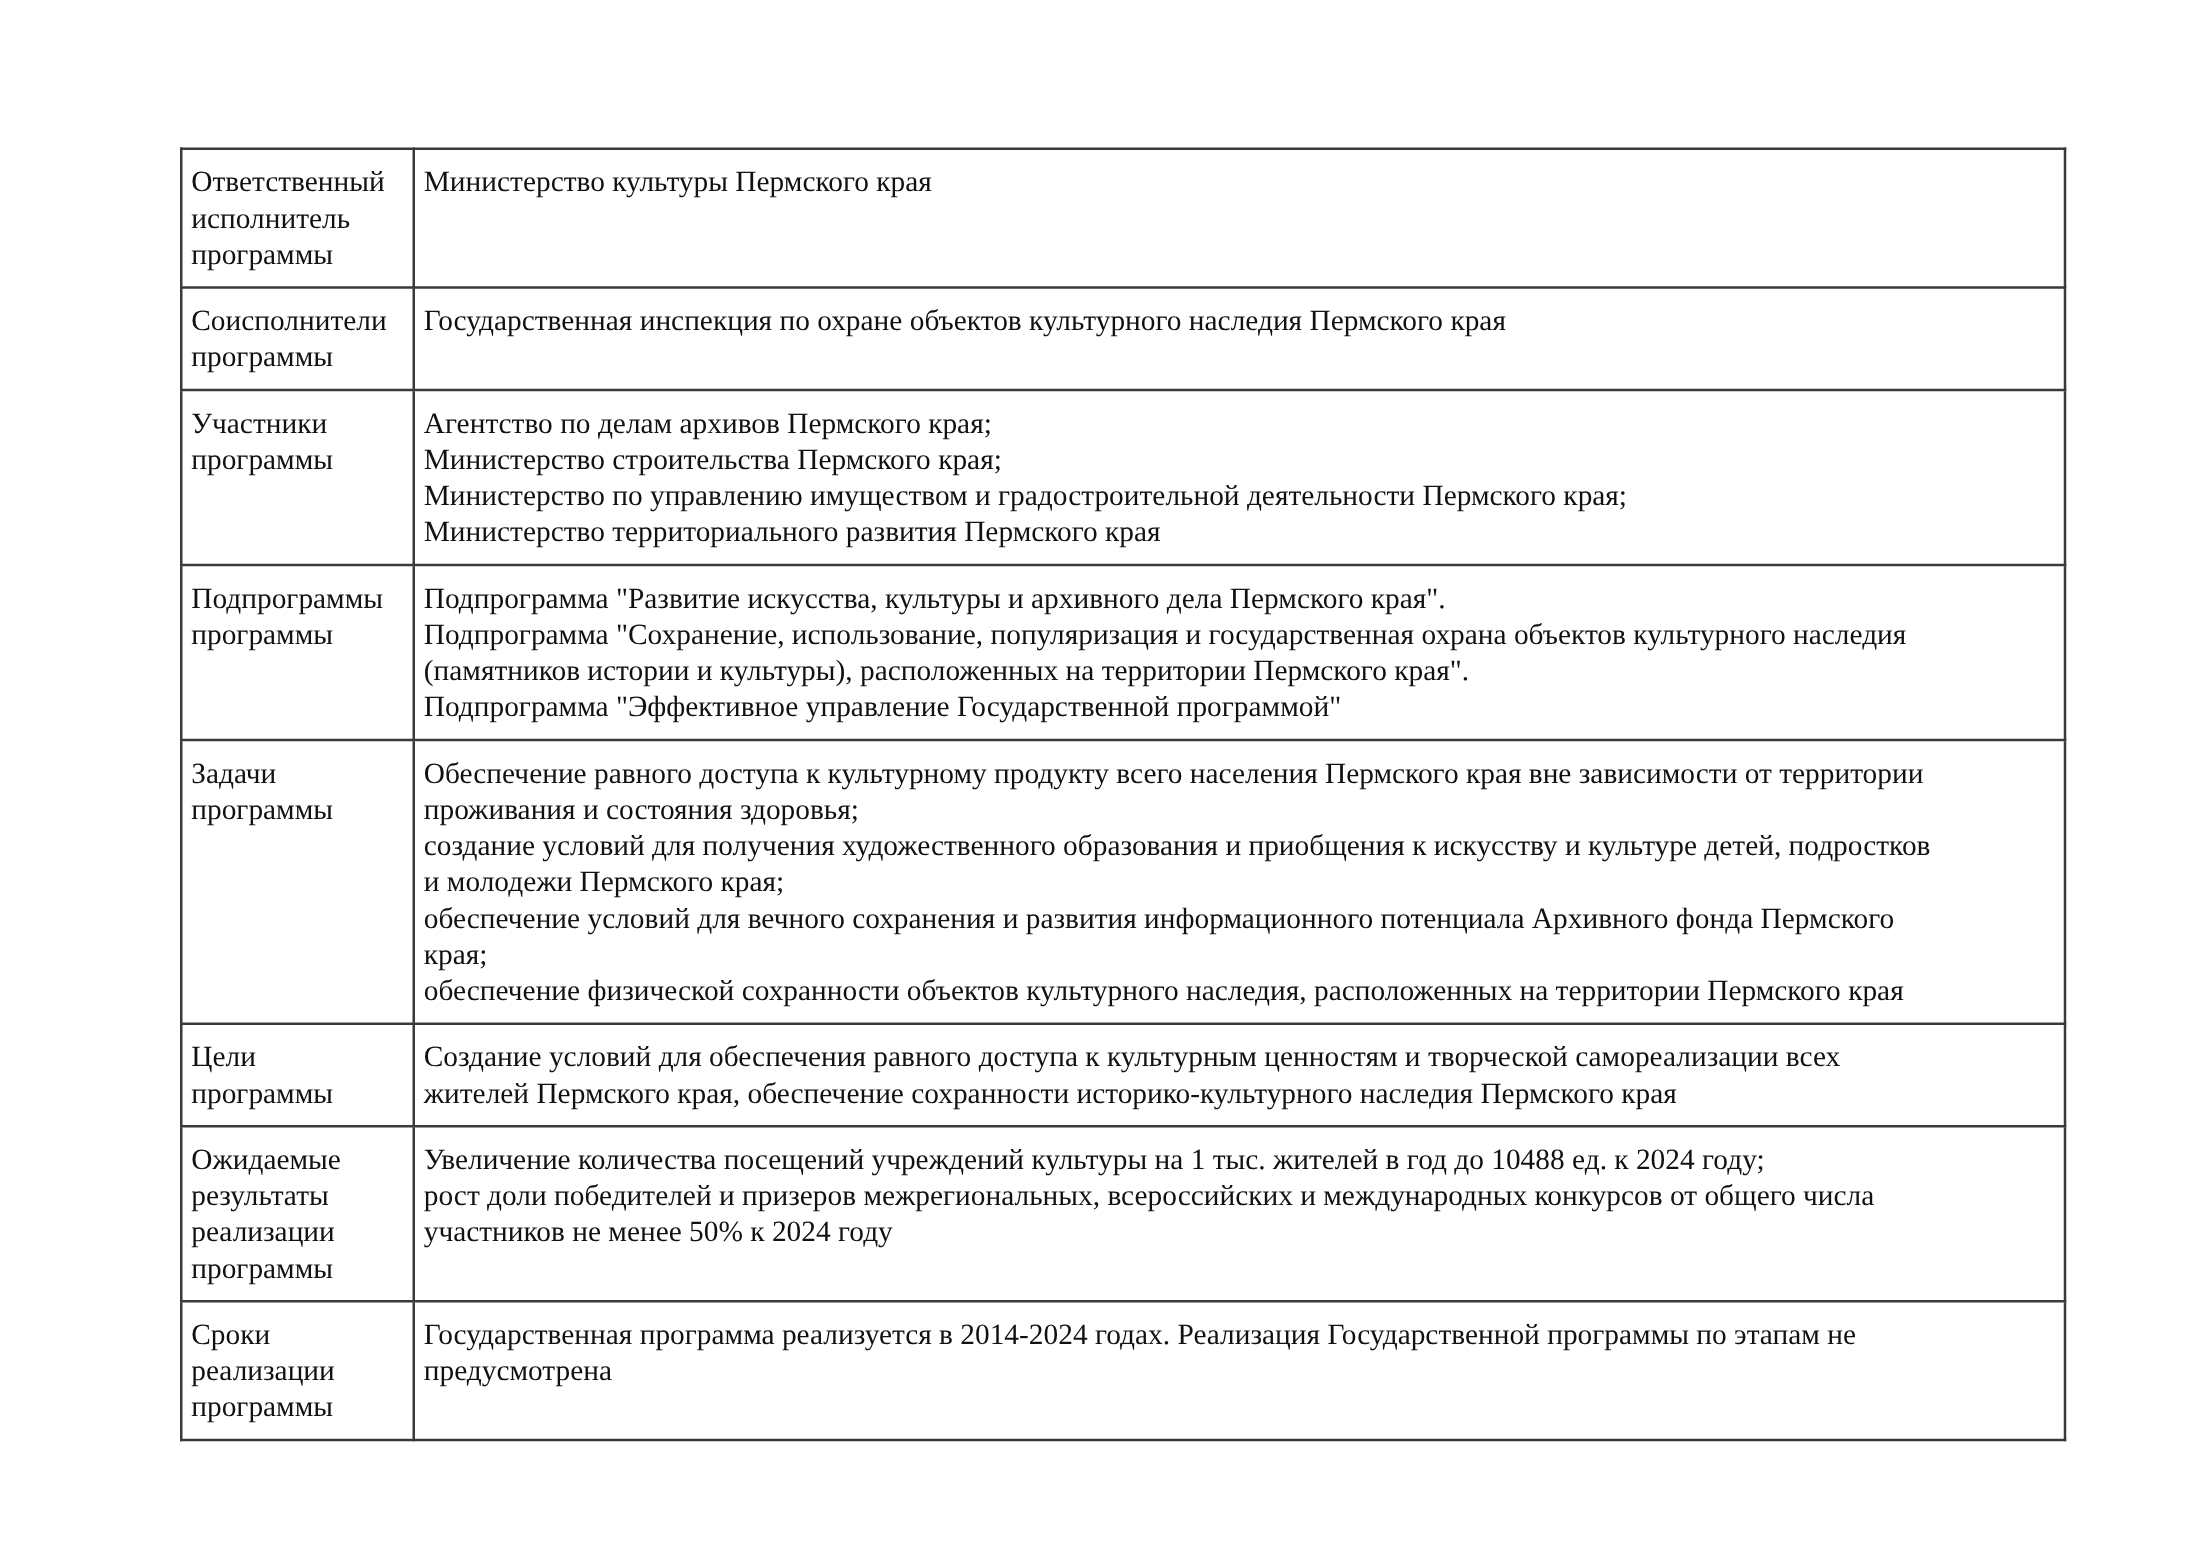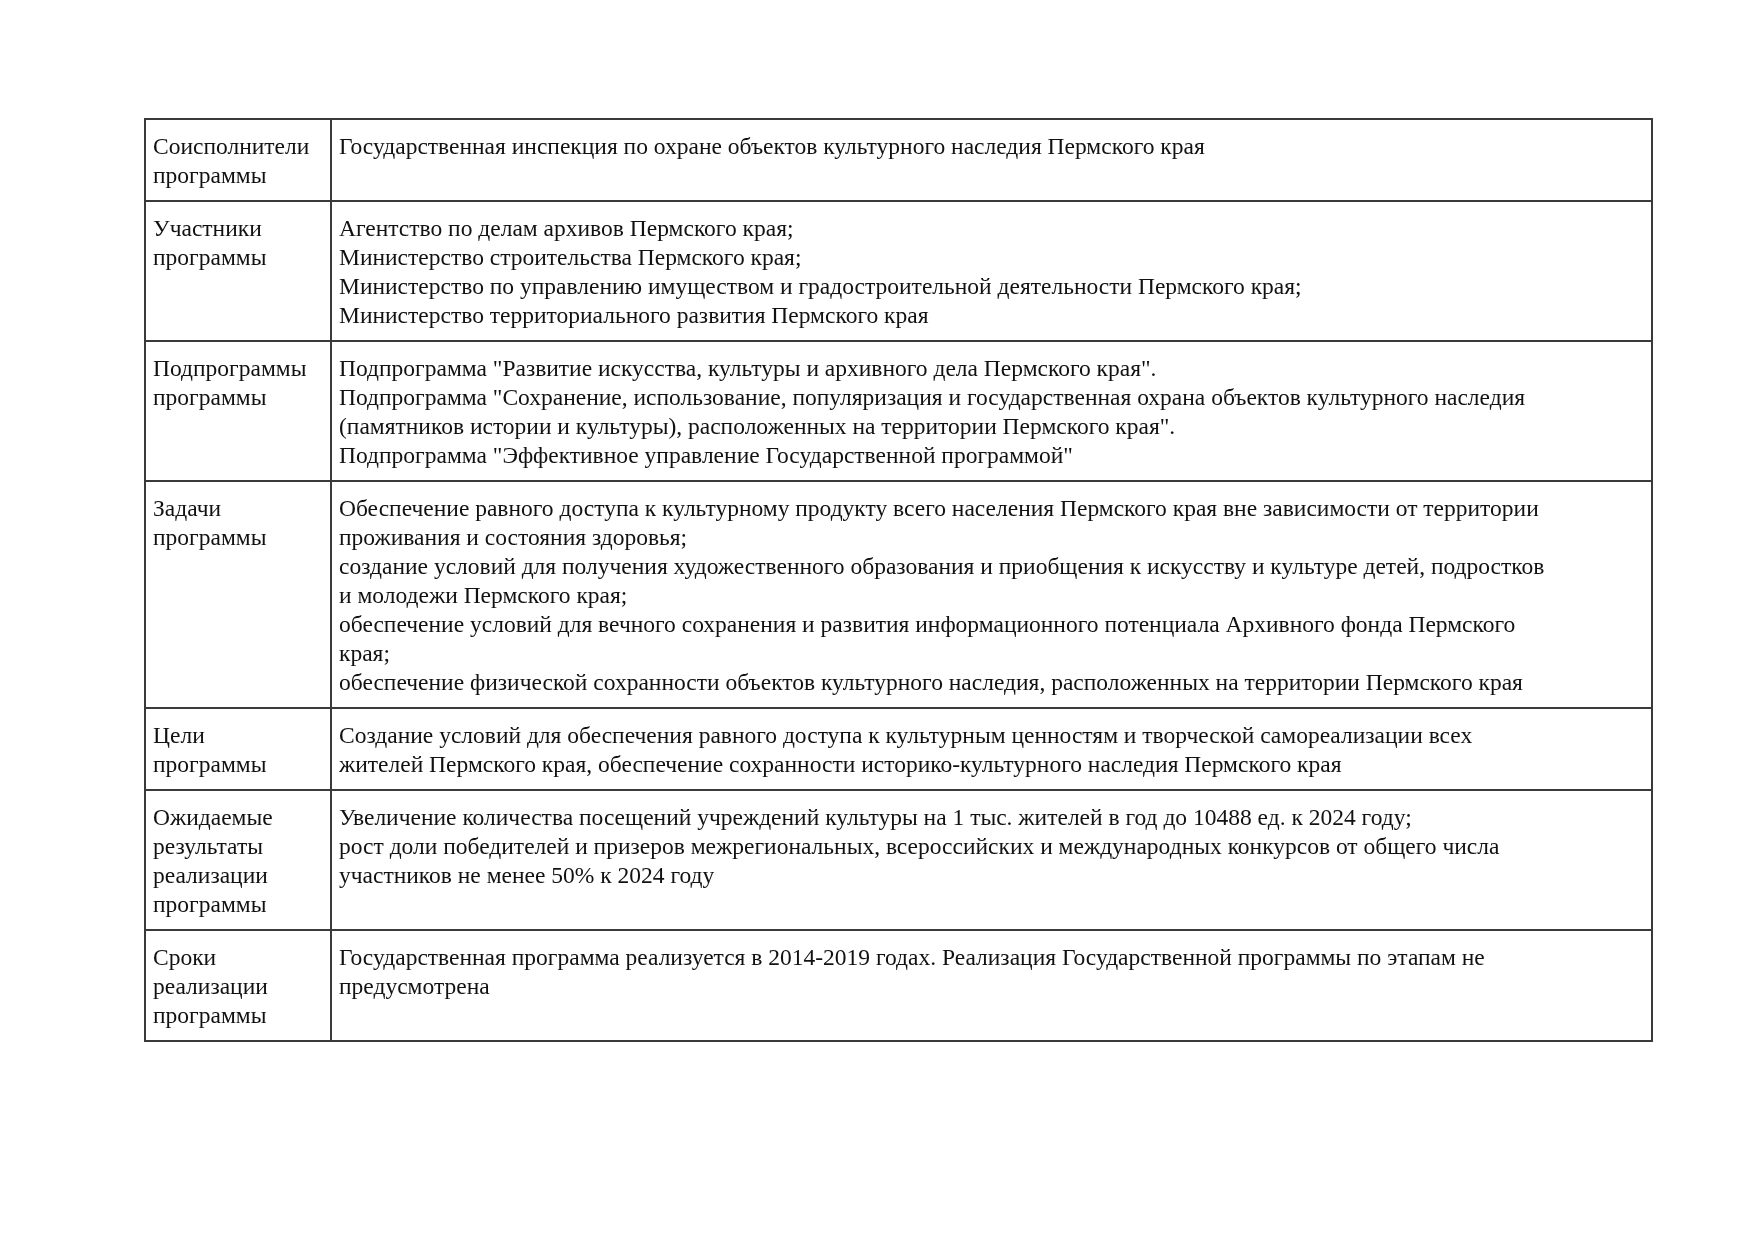--- a/index.html
+++ b/index.html
@@ -49,20 +49,30 @@
       display: block;
       white-space: nowrap;
     }
   </style>
 </head>
 <body>
 
 <div class="page">
   <table class="passport">
     <tbody id="passport-body">
+      <tr style="height: 110px;">
+        <td class="label-cell">
+            <span class="line">Ответственный</span>
+            <span class="line">исполнитель</span>
+            <span class="line">программы</span>
+          </td>
+        <td class="value-cell">
+            <span class="line">Министерство культуры Пермского края</span>
+          </td>
+      </tr>
       <tr style="height: 80px;">
         <td class="label-cell">
             <span class="line">Соисполнители</span>
             <span class="line">программы</span>
           </td>
         <td class="value-cell">
             <span class="line">Государственная инспекция по охране объектов культурного наследия Пермского края</span>
           </td>
       </tr>
       <tr style="height: 139px; padding-left: 40px;">
@@ -127,19 +137,19 @@
             <span class="line">участников не менее 50% к 2024 году</span>
           </td>
       </tr>
       <tr style="height: 109px; border-radius: 12px;">
         <td class="label-cell">
             <span class="line">Сроки</span>
             <span class="line">реализации</span>
             <span class="line">программы</span>
           </td>
         <td class="value-cell">
-            <span class="line">Государственная программа реализуется в 2014-2019 годах. Реализация Государственной программы по этапам не</span>
+            <span class="line">Государственная программа реализуется в 2014-2024 годах. Реализация Государственной программы по этапам не</span>
             <span class="line">предусмотрена</span>
           </td>
       </tr>
     </tbody>
   </table>
 </div>
 
 </body></html>

